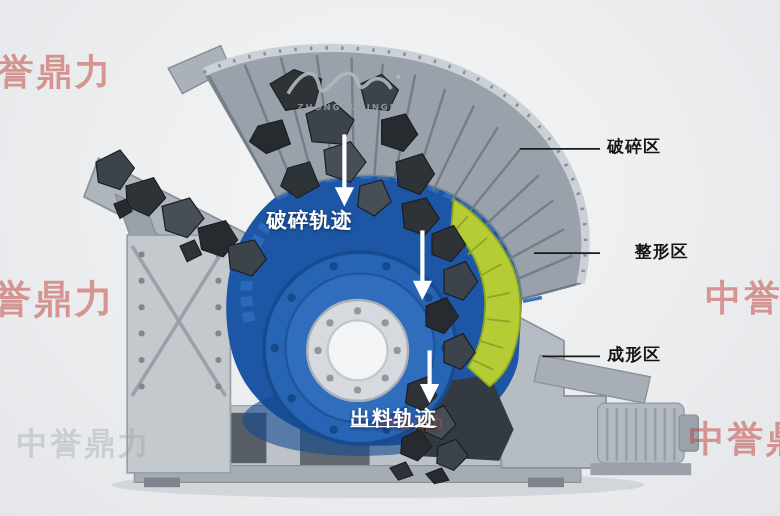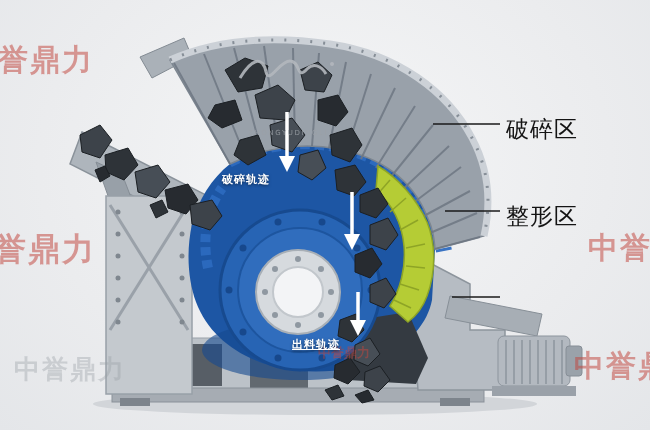--- a/index.html
+++ b/index.html
@@ -3,33 +3,33 @@
 <meta charset="utf-8">
 <style>
   html,body{margin:0;padding:0;}
   #stage{
     position:relative;width:650px;height:430px;overflow:hidden;
     background:radial-gradient(ellipse at 50% 38%, #f5f6f7 0%, #ebecee 62%, #e4e6e9 100%);
     font-family:"DejaVu Sans", sans-serif;
   }
   #stage svg{position:absolute;left:0;top:0;}
   .label-traj{
-    position:absolute;color:#ffffff;font-weight:bold;font-size:11px;
+    position:absolute;color:#ffffff;font-weight:bold;font-size:17px;
     letter-spacing:1px;text-shadow:0 1px 3px rgba(0,0,0,.5);white-space:nowrap;z-index:30;
   }
   .label-zone{
-    position:absolute;color:#141414;font-weight:400;font-size:23px;
+    position:absolute;color:#141414;font-weight:700;font-size:14px;
     letter-spacing:1px;white-space:nowrap;z-index:30;
   }
   .wm{position:absolute;font-weight:bold;white-space:nowrap;pointer-events:none;}
   .wm-red{color:#c2463e;opacity:.52;z-index:25;}
   .wm-gray{color:#9aa0a6;opacity:.38;z-index:25;}
   .wm-latin{
     position:absolute;color:#9ba0a6;opacity:.85;font-size:7px;letter-spacing:1.6px;
-    font-weight:normal;z-index:5;white-space:nowrap;margin-top:43px;
+    font-weight:bold;z-index:5;white-space:nowrap;
   }
 </style>
 </head>
 <body>
 
 <div id="stage">
 
   <svg width="650" height="430" viewBox="0 0 650 430">
 
     <g>
@@ -242,15 +242,16 @@
   <div class="wm wm-red" style="left:-40px;top:228px;font-size:32px;letter-spacing:2px;">中誉鼎力</div>
   <div class="wm wm-red" style="left:588px;top:228px;font-size:30px;letter-spacing:2px;">中誉鼎力</div>
   <div class="wm wm-red" style="left:574px;top:346px;font-size:30px;letter-spacing:2px;">中誉鼎力</div>
   <div class="wm wm-gray" style="left:14px;top:352px;font-size:26px;letter-spacing:2px;">中誉鼎力</div>
   <div class="wm wm-red" style="left:318px;top:344px;font-size:13px;z-index:20;">中誉鼎力</div>
 
   <div class="label-traj" style="left:222px;top:172px;">破碎轨迹</div>
   <div class="label-traj" style="left:292px;top:337px;text-decoration:underline;">出料轨迹</div>
 
   <div class="label-zone" style="left:506px;top:114px;">破碎区</div>
-  <div class="label-zone" style="left:506px;top:201px;text-align:right;">整形区</div>
+  <div class="label-zone" style="left:529px;top:201px;text-align:right;">整形区</div>
+  <div class="label-zone" style="left:506px;top:287px;">成形区</div>
 
 </div>
 
 </body></html>

